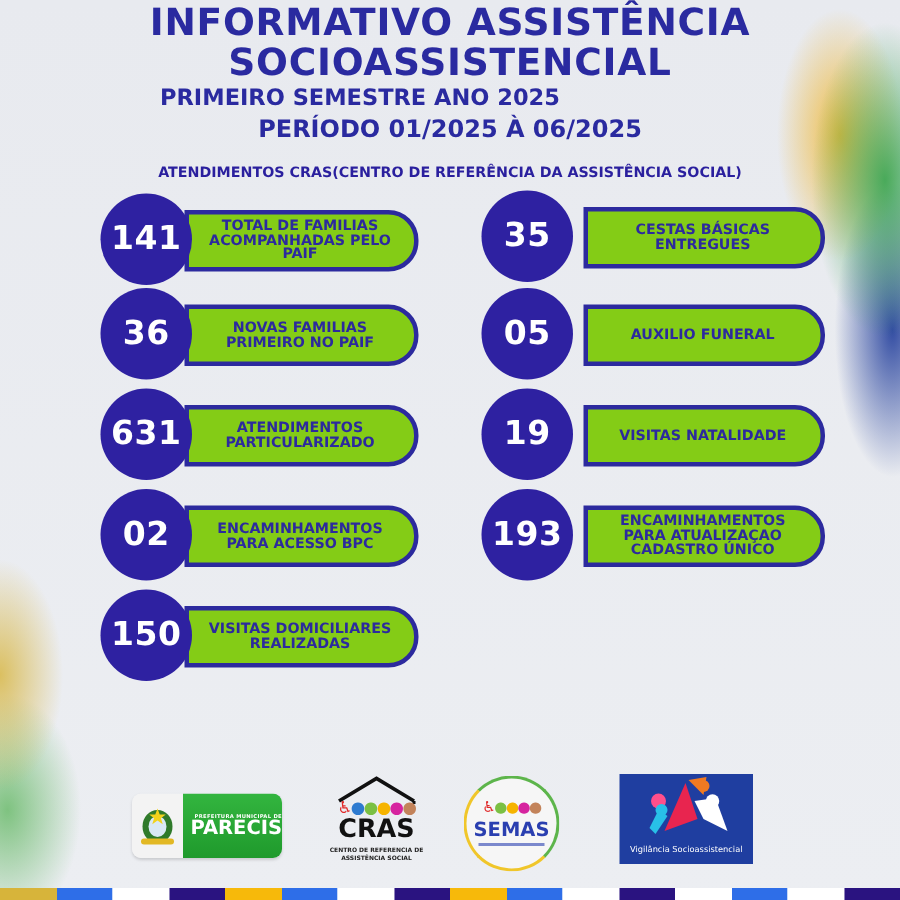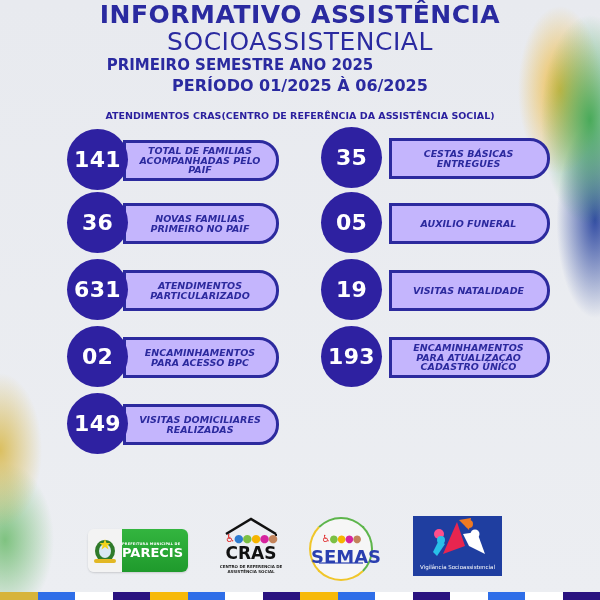--- a/index.html
+++ b/index.html
@@ -20,84 +20,83 @@
       radial-gradient(ellipse 70px 110px at 5px 540px, rgba(90,180,90,0.75), transparent 70%),
       linear-gradient(180deg, #e8eaef 0%, #eceef2 100%);
   }
   .header { position: absolute; left: 0; top: 0; width: 600px; text-align: center; }
   .title1 {
     position: absolute; top: 1px; left: 0; width: 600px;
     font-size: 25px; font-weight: bold; color: #2a2aa0; letter-spacing: 0.5px; line-height: 28px;
   }
   .title2 {
     position: absolute; top: 28px; left: 0; width: 600px;
-    font-size: 25px; font-weight: normal; color: #2a2aa0; letter-spacing: 0.5px; line-height: 28px;
+    font-size: 25px; font-weight: bold; color: #2a2aa0; letter-spacing: 0.5px; line-height: 28px;
   }
   .subtitle1 {
     position: absolute; top: 56px; left: 0; width: 480px;
     font-size: 15px; font-weight: bold; color: #2a2aa0; line-height: 18px;
   }
   .subtitle2 {
     position: absolute; top: 77px; left: 0; width: 600px;
     font-size: 16px; font-weight: bold; color: #2a2aa0; line-height: 18px;
   }
   .section-label {
     position: absolute; top: 110px; left: 0; width: 600px;
     font-size: 9.5px; font-weight: bold; color: #2a1f9e; text-align: center;
   }
 
   .card { position: absolute; height: 62px; }
   .card .pill {
     position: absolute; top: 11px; height: 41px;
-    background: #c4b5fd; border: 3px solid #2c2a9e;
+    background: #84cc16; border: 3px solid #2c2a9e;
     border-radius: 0 20px 20px 0;
     display: flex; align-items: center; justify-content: center;
     text-align: center;
     font-size: 9.5px; font-weight: bold; color: #2c2a9e; line-height: 9.5px;
     padding: 0 10px 0 8px;
-    font-style: italic;
   }
   .card .circle {
     position: absolute; left: 0; top: 0; width: 61px; height: 61px;
     border-radius: 50%; background: #2e21a1;
     display: flex; align-items: center; justify-content: center;
     color: #ffffff; font-weight: bold; font-size: 22px; letter-spacing: 0.3px;
     z-index: 2;
   }
   .left .pill { left: 56px; width: 156px; }
   .right .pill { left: 68px; width: 161px; }
 
   .logos { position: absolute; top: 512px; left: 0; width: 600px; height: 70px; }
   .logo-parecis {
     position: absolute; left: 88px; top: 17px; width: 100px; height: 43px;
     border-radius: 6px; overflow: hidden; display: flex;
     box-shadow: 0 1px 2px rgba(0,0,0,0.15);
   }
   .logo-parecis .crest { width: 34px; background: #f3f3f3; display: flex; align-items: center; justify-content: center; }
   .logo-parecis .green {
     flex: 1; background: linear-gradient(180deg, #33b53f, #1f9a2c);
-    display: flex; flex-direction: column; justify-content: center; align-items: flex-start;
+    display: flex; flex-direction: column; justify-content: center; align-items: flex-end;
     color: #fff; font-weight: bold;
   }
   .logo-parecis .green .small { font-size: 3.5px; letter-spacing: 0.2px; }
   .logo-parecis .green .big { font-size: 13px; line-height: 14px; }
 
   .logo-cras { position: absolute; left: 218px; top: 2px; width: 66px; height: 66px; text-align: center; }
   .logo-cras .roof { position: absolute; left: 5px; top: 2px; width: 56px; height: 20px; }
   .logo-cras .people { position: absolute; left: 0; top: 19px; width: 66px; font-size: 11px; line-height: 12px; letter-spacing: -1px; }
   .logo-cras .cras-word { position: absolute; left: 0; top: 30px; width: 66px; font-size: 17px; font-weight: bold; color: #111; line-height: 18px; }
   .logo-cras .cras-sub { position: absolute; left: 0; top: 50px; width: 66px; font-size: 4px; font-weight: bold; color: #222; line-height: 5px; }
 
   .logo-semas {
     position: absolute; left: 309px; top: 5px; width: 64px; height: 64px; border-radius: 50%;
     border: 2px solid #5db54b; border-bottom-color: #f0c62a; border-left-color: #f0c62a;
     background: #f6f6f6; text-align: center;
   }
   .logo-semas .people { position: absolute; left: 0; top: 14px; width: 60px; font-size: 10px; letter-spacing: -1px; }
-  .logo-semas .word { position: absolute; left: 0; top: 27px; width: 60px; font-size: 18px; font-weight: bold; color: #2a3fb0; }
+  .logo-semas .word { position: absolute; left: 0; top: 27px; width: 60px; font-size: 13px; font-weight: bold; color: #2a3fb0; }
   .logo-semas .tiny { position: absolute; left: 8px; top: 43px; width: 44px; height: 2px; background: #2a3fb0; opacity: 0.6; }
 
   .logo-vig {
     position: absolute; left: 413px; top: 4px; width: 89px; height: 60px;
     background: #1f3ea0; overflow: hidden;
   }
   .logo-vig .label {
     position: absolute; left: 0; bottom: 6px; width: 89px; text-align: center;
     color: #fff; font-size: 5.5px;
   }
@@ -129,21 +128,21 @@
 </div>
 <div class="card left" style="left:67px; top:259px;">
   <div class="circle">631</div>
   <div class="pill">ATENDIMENTOS PARTICULARIZADO</div>
 </div>
 <div class="card left" style="left:67px; top:326px;">
   <div class="circle">02</div>
   <div class="pill">ENCAMINHAMENTOS PARA ACESSO BPC</div>
 </div>
 <div class="card left" style="left:67px; top:393px;">
-  <div class="circle">149</div>
+  <div class="circle">150</div>
   <div class="pill">VISITAS DOMICILIARES REALIZADAS</div>
 </div>
 
 <div class="card right" style="left:321px; top:127px;">
   <div class="circle">35</div>
   <div class="pill">CESTAS BÁSICAS ENTREGUES</div>
 </div>
 <div class="card right" style="left:321px; top:192px;">
   <div class="circle">05</div>
   <div class="pill">AUXILIO FUNERAL</div>

